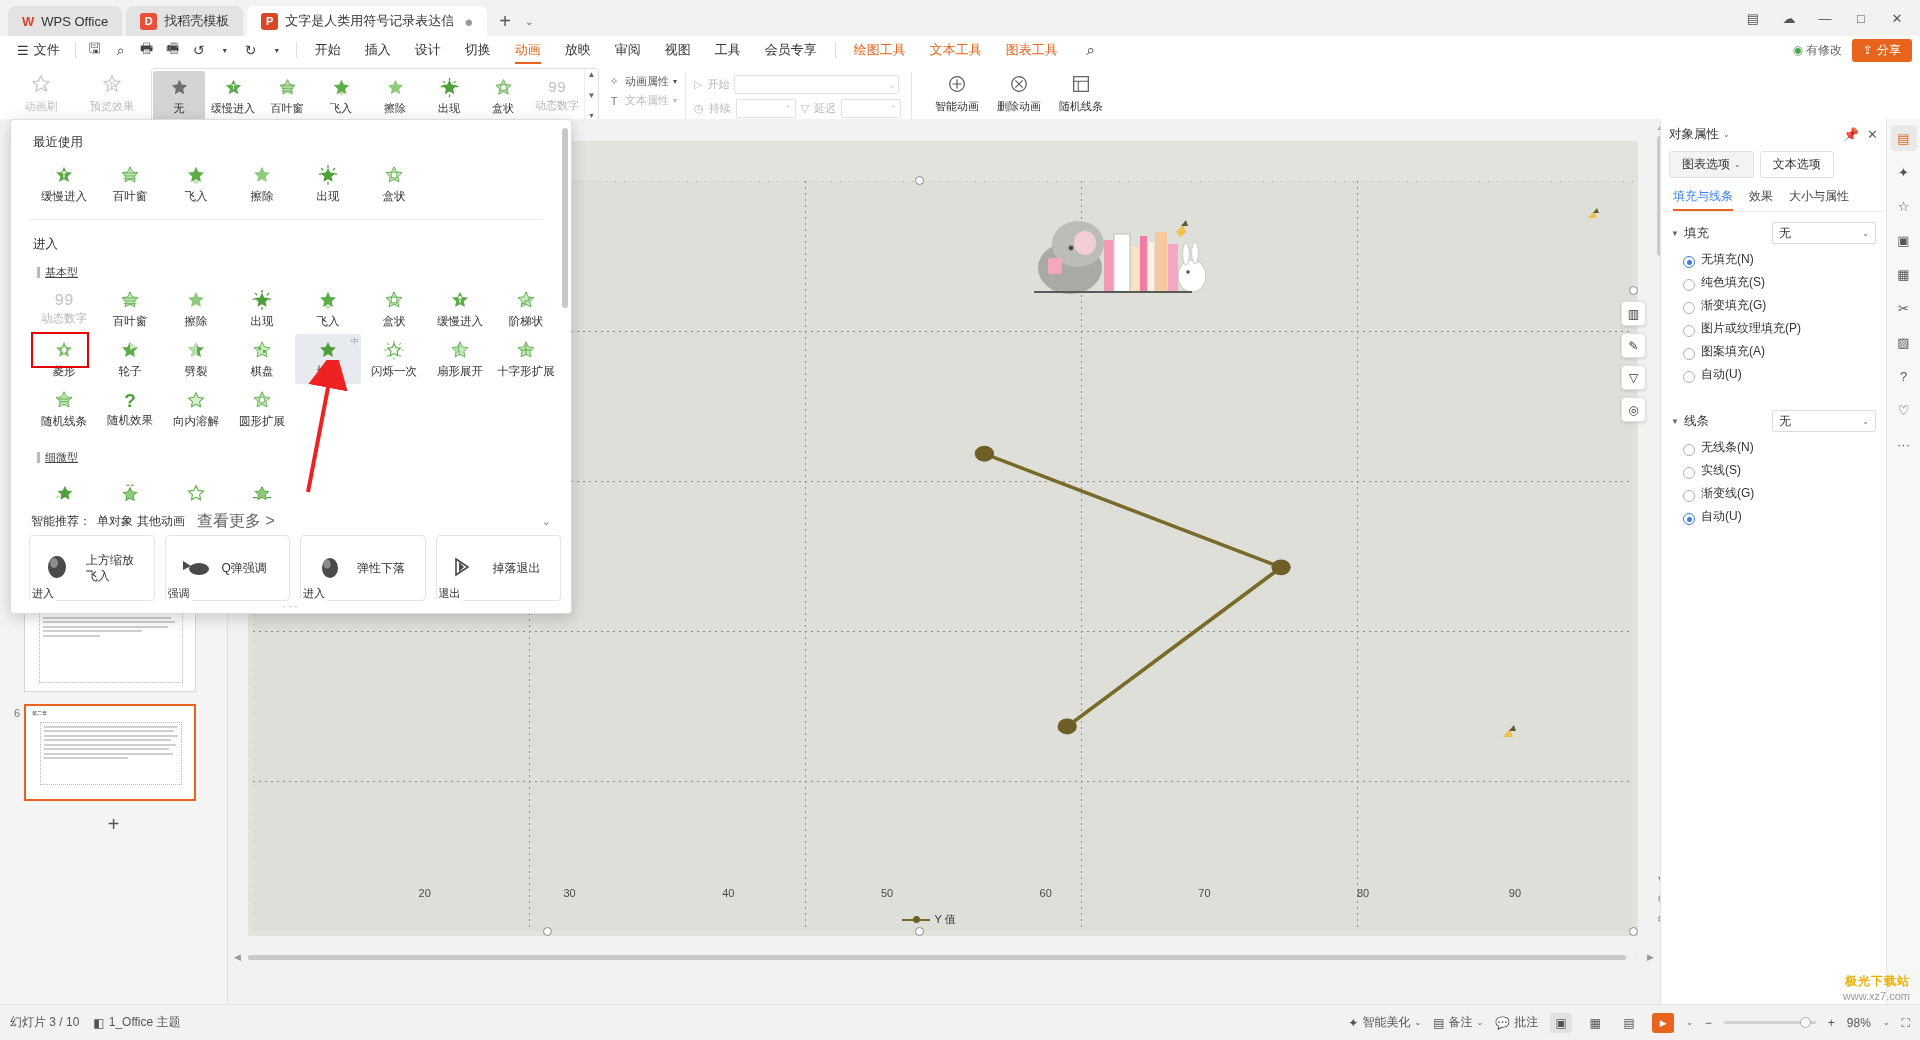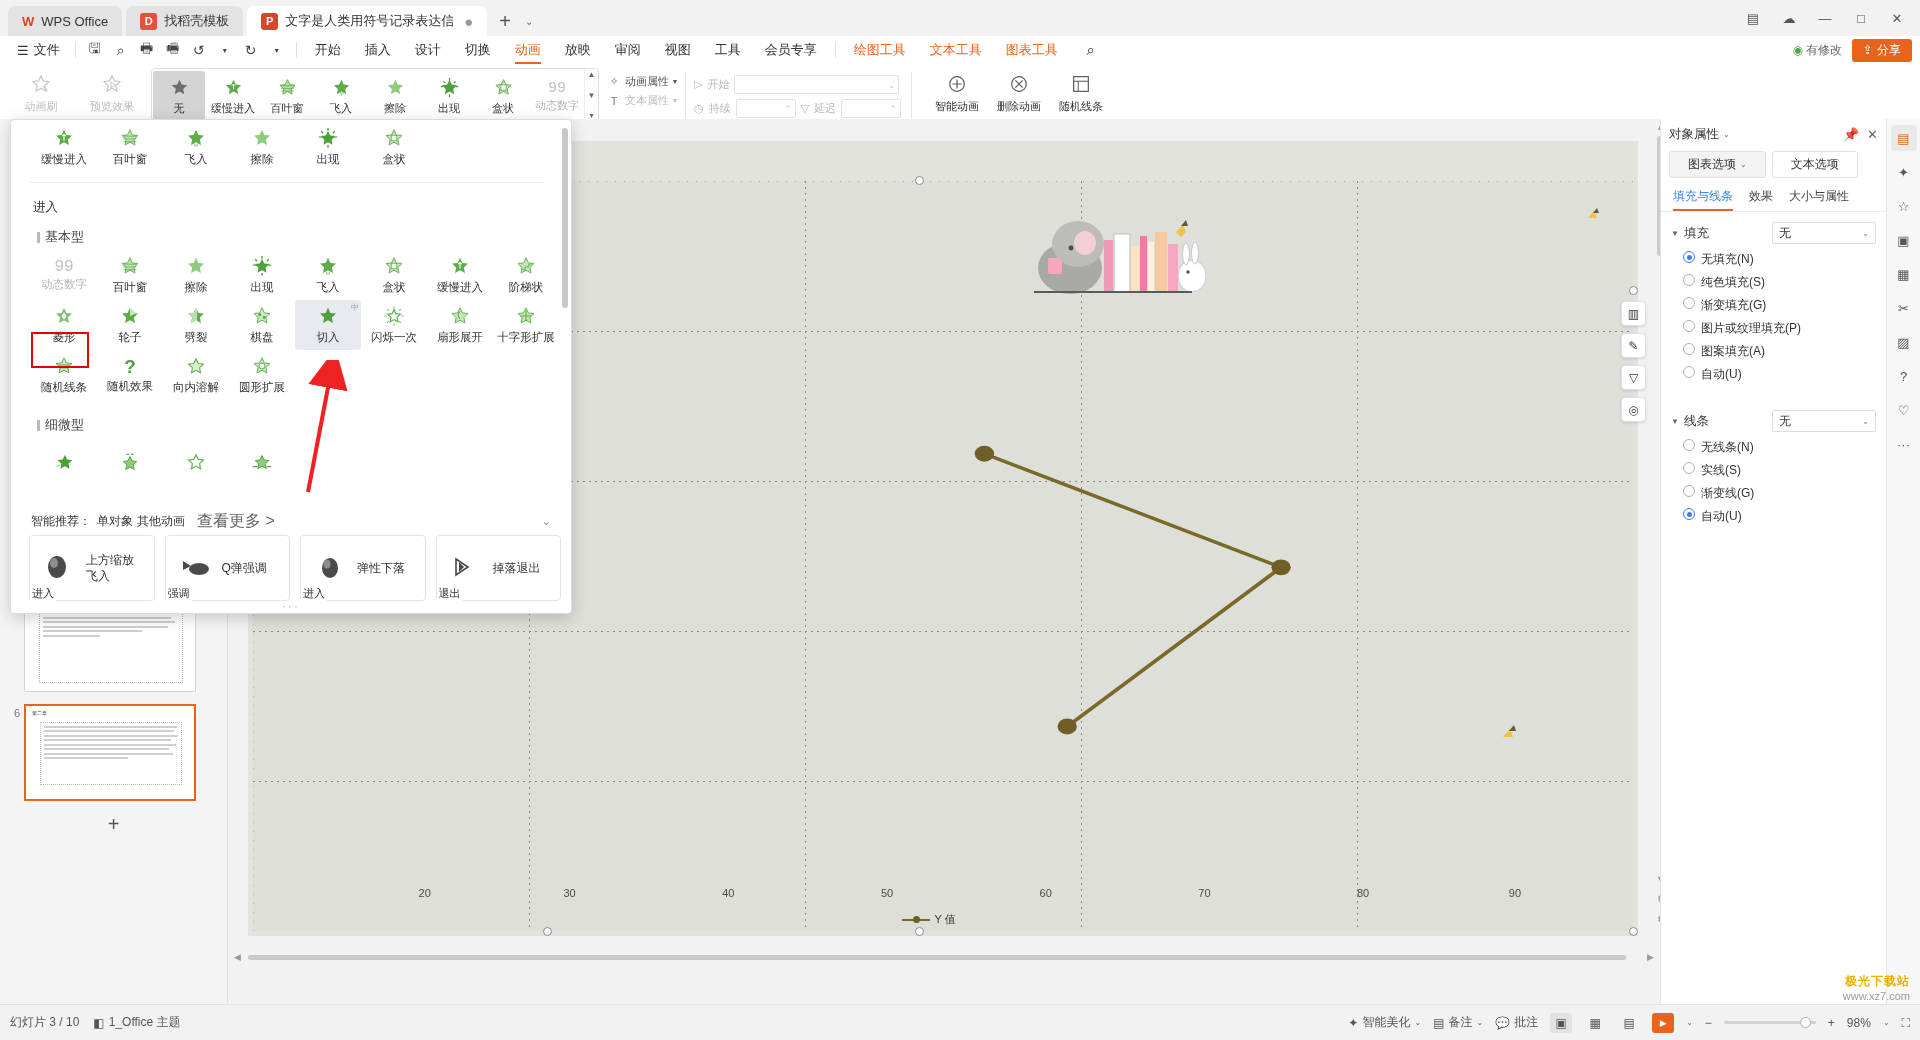--- a/index.html
+++ b/index.html
@@ -116,22 +116,22 @@
 
   
   .anim-panel {
     position: absolute; left: 10px; top: 119px; width: 562px; height: 495px;
     background: #fff; border: 1px solid #dcdcdc; border-radius: 4px;
     box-shadow: 0 4px 16px rgba(0,0,0,.18); z-index: 40; overflow: hidden;
   }
   .anim-scroll-area { position: absolute; inset: 0 10px 108px 0; overflow: hidden; }
   .sec-title { font-size: 12.5px; color: #333; padding: 14px 0 6px 22px; }
   .sub-title {
-    font-size: 13px; color: #444; padding: 6px 0 2px 26px;
-    display: flex; align-items: center; gap: 5px;
+    font-size: 11px; color: #444; padding: 6px 0 2px 26px;
+    display: flex; align-items: center; gap: 5px; text-decoration: underline;
   }
   .sub-title::before {
     content: ''; width: 3px; height: 11px; background: #b9b9b9; display: inline-block;
   }
   .anim-grid { display: flex; flex-wrap: wrap; padding: 2px 0 4px 20px; }
   .anim-cell {
     width: 66px; height: 50px; display: flex; flex-direction: column;
     align-items: center; justify-content: center; gap: 1px;
     font-size: 11.5px; color: #333; border-radius: 3px; position: relative;
   }
@@ -271,39 +271,39 @@
     position: absolute; right: 34px; top: 119px; width: 226px; bottom: 36px;
     background: #fff; border-left: 1px solid #e2e2e2;
   }
   .rp-head {
     height: 30px; display: flex; align-items: center; padding: 0 8px;
     font-size: 12.5px; color: #333; gap: 4px;
   }
   .rp-head .sp { margin-left: auto; display: flex; gap: 8px; color: #666; font-size: 13px; }
   .rp-tabs { display: flex; gap: 6px; padding: 2px 8px 4px 8px; }
   .rp-tab {
-    border: 1px solid #e0e0e0; border-radius: 3px; padding: 4px 18px;
+    border: 1px solid #e0e0e0; border-radius: 3px; padding: 4px 12px;
     font-size: 12px; color: #333; display: flex; align-items: center; gap: 4px;
   }
   .rp-tab.sel { background: #f3f3f3; }
   .rp-subtabs {
     display: flex; gap: 16px; padding: 6px 12px 0 12px; font-size: 12px; color: #444;
     border-bottom: 1px solid #eee;
   }
   .rp-subtab { padding-bottom: 6px; position: relative; }
   .rp-subtab.active { color: #3b82f6; }
   .rp-subtab.active::after {
     content: ''; position: absolute; left: 0; right: 0; bottom: 0; height: 2px; background: #e8641d;
   }
   .rp-section-h {
     display: flex; align-items: center; gap: 5px; padding: 10px 10px 4px 10px;
     font-size: 12.5px; color: #333;
   }
   .rp-section-h .tri { font-size: 8px; color: #666; }
-  .rp-row { display: flex; align-items: flex-start; padding: 3px 10px 3px 22px; font-size: 12px; color: #333; gap: 6px; }
+  .rp-row { display: flex; align-items: flex-end; padding: 3px 10px 3px 22px; font-size: 12px; color: #333; gap: 6px; }
   .radio {
     width: 12px; height: 12px; border-radius: 50%; border: 1px solid #b0b0b0;
     display: inline-block; background: #fff; flex: none; position: relative;
   }
   .radio.on { border-color: #3b7fe0; }
   .radio.on::after {
     content: ''; position: absolute; left: 2.5px; top: 2.5px; width: 5px; height: 5px;
     background: #3b7fe0; border-radius: 50%;
   }
   .rp-select {
@@ -822,20 +822,21 @@
     <div class="rail-btn">✂</div>
     <div class="rail-btn">▨</div>
     <div class="rail-btn">?</div>
     <div class="rail-btn">♡</div>
     <div class="rail-btn">···</div>
   </div>
 
   <div class="anim-panel">
     <div class="anim-scroll-area">
 
+      <div class="sec-title">最近使用</div>
       <div class="anim-grid">
         <div class="anim-cell">
           <span><svg width="22" height="22" viewBox="0 0 24 24">
                 <path d="M12 3l2.6 5.6 6.1.8-4.5 4.2 1.2 6-5.4-3-5.4 3 1.2-6L3.3 9.4l6.1-.8z" fill="#5cad4a"></path>
                 <path d="M12 15V8m0 0l-2 2m2-2l2 2" stroke="#fff" stroke-width="1.2" fill="none"></path>
               </svg></span>
           <span>缓慢进入</span>
         </div>
         <div class="anim-cell">
           <span><svg width="22" height="22" viewBox="0 0 24 24">

